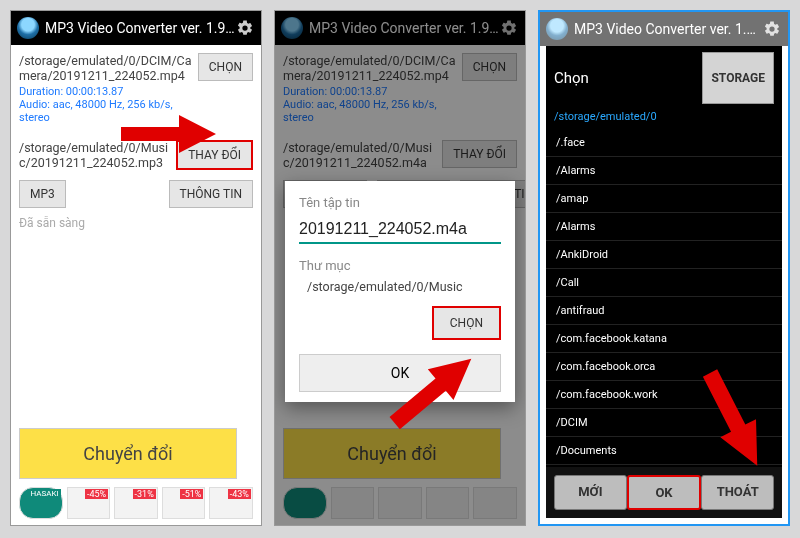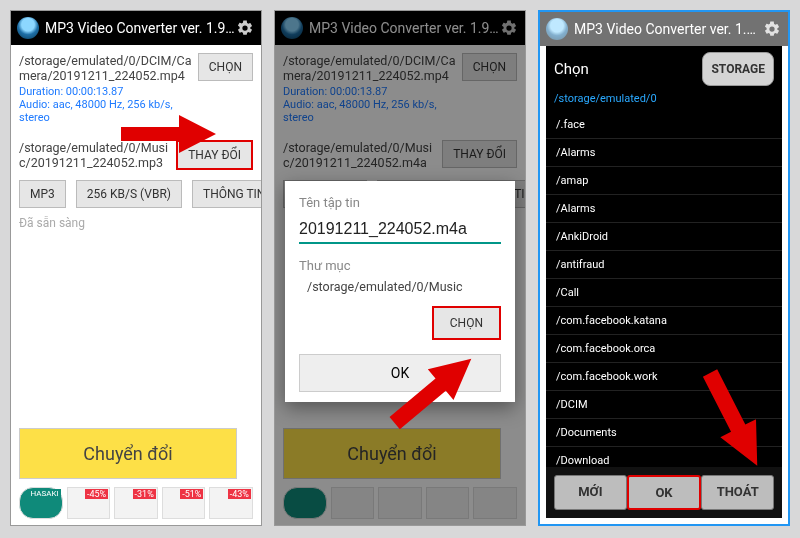--- a/index.html
+++ b/index.html
@@ -114,21 +114,21 @@
   
   .darkpanel {
     position:absolute; inset:34px 6px 52px 6px;
     background:#000; color:#fff; font-size:13px;
     display:flex; flex-direction:column;
   }
   .dphdr { display:flex; align-items:center; padding:6px 8px; }
   .dphdr .lbl { flex:1; font-size:15px; }
   .storagebtn {
     background:#d4d4d4; color:#333; border:1px solid #999;
-    border-radius:8px; padding:9px 8px; font-size:12px; font-weight:bold;
+    border-radius:0; padding:18px 8px; font-size:12px; font-weight:bold;
   }
   .curpath { color:#2aa9ff; font-size:11px; padding: 0 8px 6px 8px; }
   .dlist { flex:1; overflow:hidden; }
   .ditm { padding: 7px 10px; border-bottom: 1px solid #222; font-size: 11px; }
   .dbtnrow {
     display:flex; gap:0; padding:8px; background:#111;
     position:absolute; left:6px; right:6px; bottom:6px;
   }
   .dbtn {
     flex:1; background:#bdbdbd; color:#333; text-align:center;
@@ -163,21 +163,20 @@
         <div class="aud">Audio: aac, 48000 Hz, 256 kb/s, stereo</div>
       </div>
       <div class="btn">CHỌN</div>
     </div>
     <div class="row">
       <div class="grow path">/storage/emulated/0/Music/20191211_224052.mp3</div>
       <div class="btn redbox">THAY ĐỔI</div>
     </div>
     <div class="row2">
       <div class="btn">MP3</div>
-      <div class="btn">256 KB/S (VBR)</div>
       <div class="btn info-btn">THÔNG TIN</div>
     </div>
     <div class="ready">Đã sẵn sàng</div>
   </div>
   <div class="convert-bar">Chuyển đổi</div>
   <div class="promo">
     <div class="p p1">
           <span class="badge" style="background:#0f8a7a;font-size:8px;color:#fff;">HASAKI</span>
         </div>
     <div class="p">
@@ -277,22 +276,22 @@
       <div class="lbl">Chọn</div>
       <div class="storagebtn">STORAGE</div>
     </div>
     <div class="curpath">/storage/emulated/0</div>
     <div class="dlist" id="dirlist">
           <div class="ditm">/.face</div>
           <div class="ditm">/Alarms</div>
           <div class="ditm">/amap</div>
           <div class="ditm">/Alarms</div>
           <div class="ditm">/AnkiDroid</div>
+          <div class="ditm">/Call</div>
           <div class="ditm">/antifraud</div>
-          <div class="ditm">/Call</div>
           <div class="ditm">/com.facebook.katana</div>
           <div class="ditm">/com.facebook.orca</div>
           <div class="ditm">/com.facebook.work</div>
           <div class="ditm">/DCIM</div>
           <div class="ditm">/Documents</div>
           <div class="ditm">/Download</div>
         </div>
   </div>
 
   <div class="dbtnrow">

